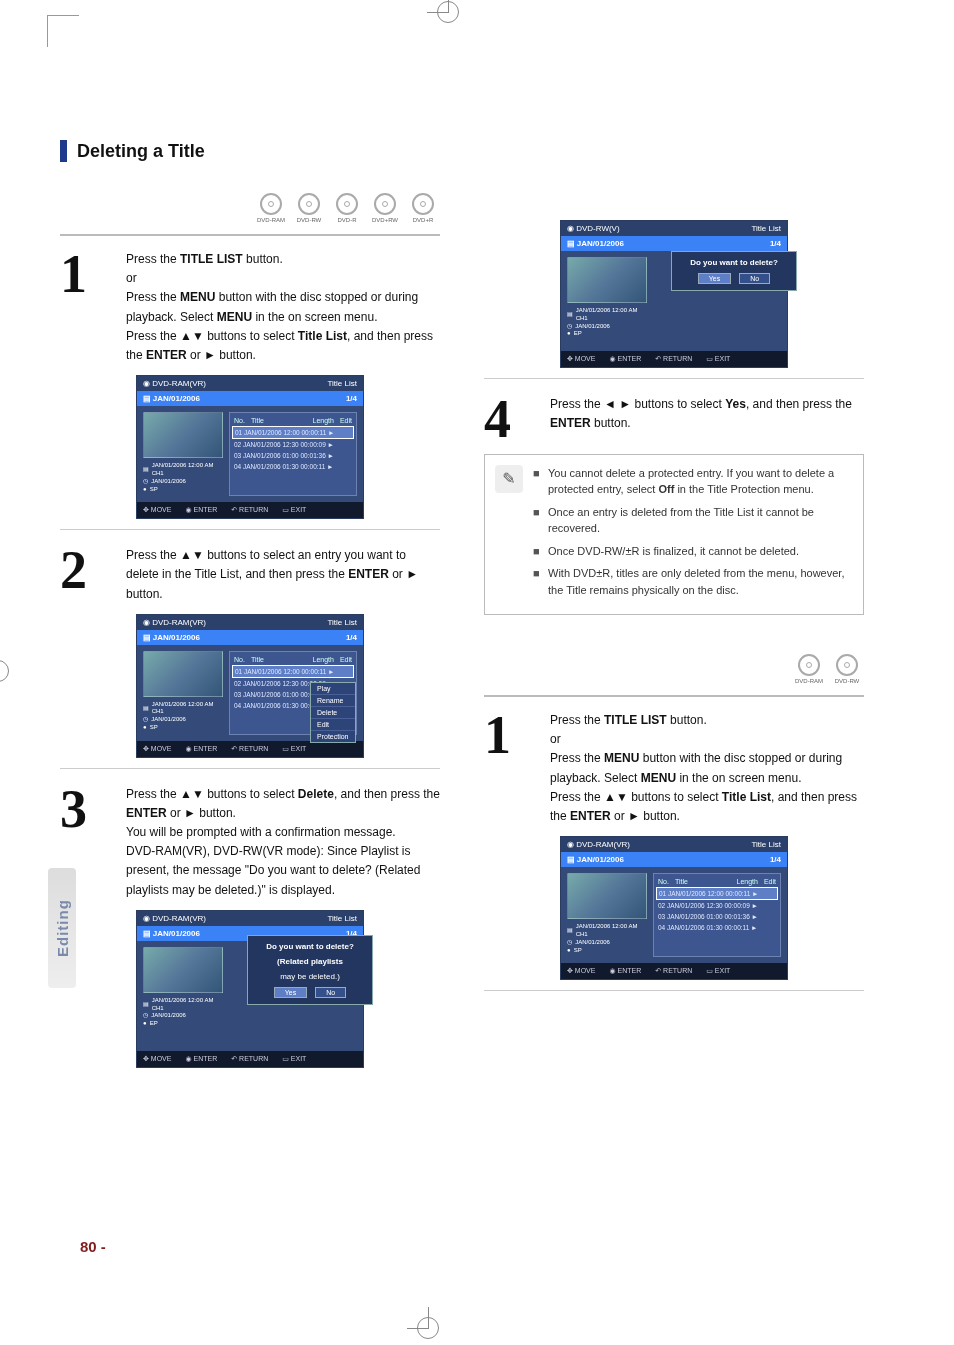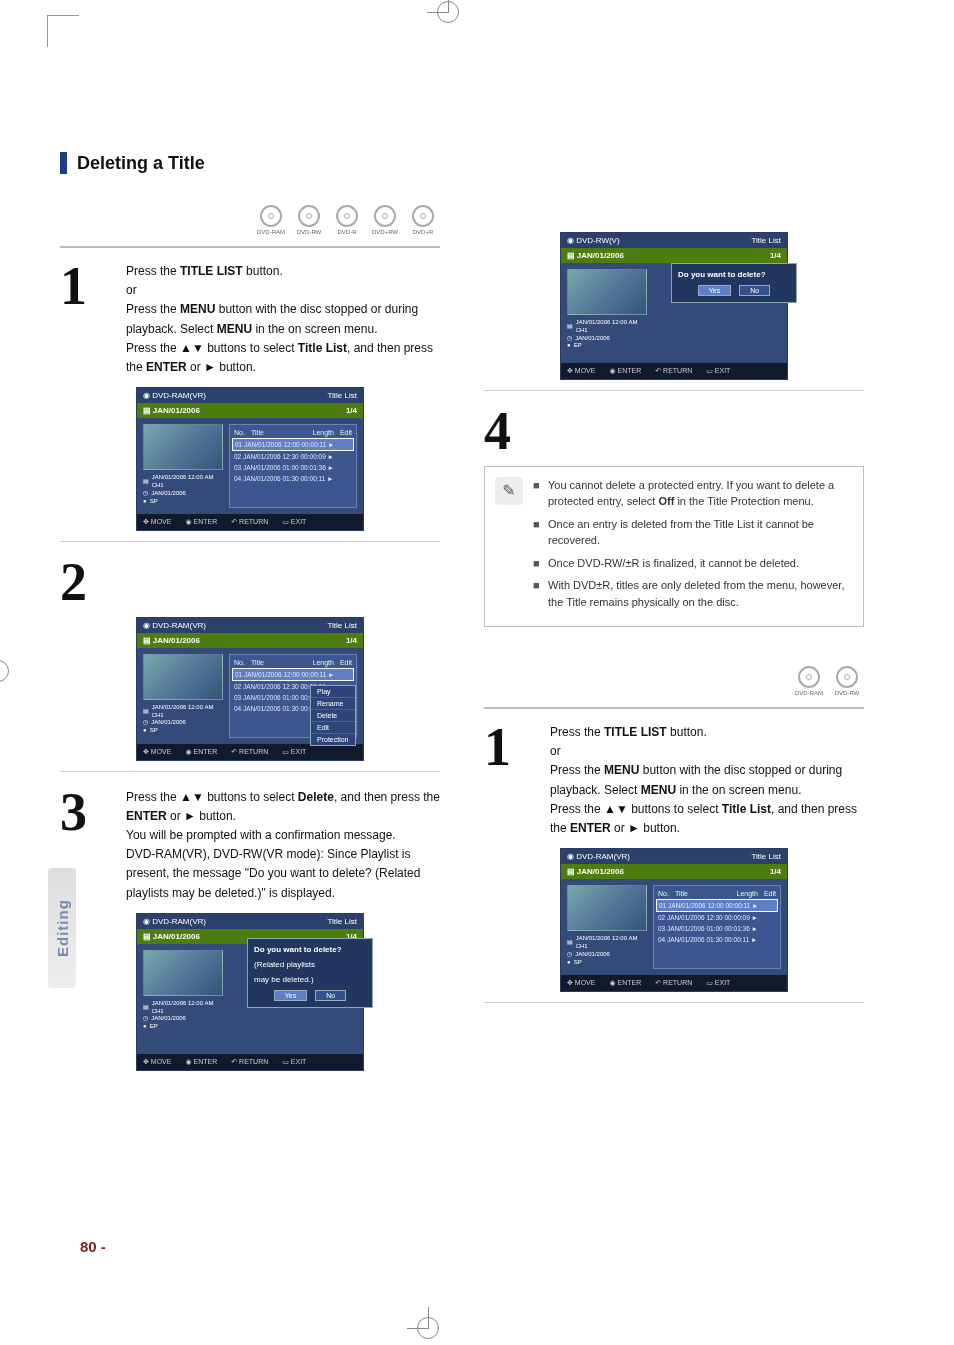--- a/index.html
+++ b/index.html
@@ -38,21 +38,21 @@
     border: 1px solid #888; border-radius: 50%;
     position: absolute;
     left: 7px; top: 1px;
     display: flex; align-items: center; justify-content: center;
     font-size: 10px; color: #888;
   }
   .cross-v { position:absolute; width:1px; height:22px; background:#888; left:50%; top:-11px;}
   .cross-h { position:absolute; height:1px; width:22px; background:#888; top:50%; left:-11px;}
   .sec-title-bar {
     display: flex; align-items: center;
-    margin-top: 12px;
+    margin-top: 0px;
     margin-bottom: 26px;
   }
   .sec-mark {
     width: 7px; height: 22px;
     background: #1e3a8a;
     margin-right: 10px;
   }
   .sec-title {
     font-size: 18px;
     font-weight: bold;
@@ -129,21 +129,21 @@
     margin: 8px auto 0 auto;
     border: 1px solid #2a3c60;
     position: relative;
   }
   .ss-topbar {
     background: #2b406b;
     padding: 3px 6px;
     display: flex; justify-content: space-between;
   }
   .ss-topbar2 {
-    background: #4d7c0f;
+    background: #3b82f6;
     padding: 3px 6px;
     display: flex; justify-content: space-between;
     font-weight: bold;
   }
   .ss-body {
     display: flex;
     padding: 6px;
     gap: 6px;
     min-height: 96px;
   }
@@ -209,20 +209,21 @@
     gap: 14px;
   }
   .ss-dialog {
     position: absolute;
     top: 24px; left: 110px;
     width: 126px;
     background: #22365f;
     border: 1px solid #8aa;
     padding: 6px;
     font-size: 8px;
+    text-align: center;
   }
   .ss-dialog .q { margin-bottom: 6px; font-weight: bold;}
   .ss-dialog .btns { display:flex; gap:8px; justify-content:center;}
   .ss-dialog .btn {
     padding: 1px 10px;
     border: 1px solid #9ab;
     font-size: 7px;
     background: #34508a;
   }
   .ss-dialog .btn.sel {
@@ -393,20 +394,23 @@
           <span><span>◉</span> <span>ENTER</span></span>
           <span><span>↶</span> <span>RETURN</span></span>
           <span><span>▭</span> <span>EXIT</span></span>
         </div>
       </div>
 
       <div class="thin-hr"></div>
 
       <div class="step-row">
         <div class="bignum">2</div>
+        <div class="step-body">
+          <span>Press the </span><b>▲▼</b><span> buttons to select an entry you want to delete in the Title List, and then press the </span><b>ENTER</b><span> or </span><b>►</b><span> button.</span>
+        </div>
       </div>
 
       <div class="screenshot">
         <div class="ss-topbar">
             <span>◉ <span>DVD-RAM(VR)</span></span>
             <span>Title List</span>
           </div>
         <div class="ss-topbar2">
             <span><span>▤</span> <span>JAN/01/2006</span></span>
             <span>1/4</span>
@@ -491,21 +495,21 @@
                   <span>JAN/01/2006</span>
                 </div>
               <div class="ss-meta-row">
                   <span>●</span>
                   <span>EP</span>
                 </div>
             </div>
           </div>
           <div class="ss-dialog">
             <div class="q">Do you want to delete?</div>
-            <div class="q" style="font-weight:normal">(Related playlists</div>
+            <div class="q" style="font-weight:bold">(Related playlists</div>
             <div class="q" style="font-weight:normal">may be deleted.)</div>
             <div class="btns">
               <div class="btn sel">Yes</div>
               <div class="btn">No</div>
             </div>
           </div>
         </div>
         <div class="ss-bottom">
           <span><span>✥</span> <span>MOVE</span></span>
           <span><span>◉</span> <span>ENTER</span></span>
@@ -560,20 +564,23 @@
           <span><span>◉</span> <span>ENTER</span></span>
           <span><span>↶</span> <span>RETURN</span></span>
           <span><span>▭</span> <span>EXIT</span></span>
         </div>
       </div>
 
       <div class="thin-hr"></div>
 
       <div class="step-row">
         <div class="bignum">4</div>
+        <div class="step-body">
+          <span>Press the </span><b>◄ ►</b><span> buttons to select </span><b>Yes</b><span>, and then press the </span><b>ENTER</b><span> button.</span>
+        </div>
       </div>
 
       <div class="note-block" style="margin-top:8px;">
         <div class="note-icon">
             <span>✎</span>
           </div>
         <div class="note-list">
           <div>
               <span class="b">■</span>
               <span><span>You cannot delete a protected entry. If you want to delete a protected entry, select </span><b>Off</b><span> in the Title Protection menu.</span></span>

